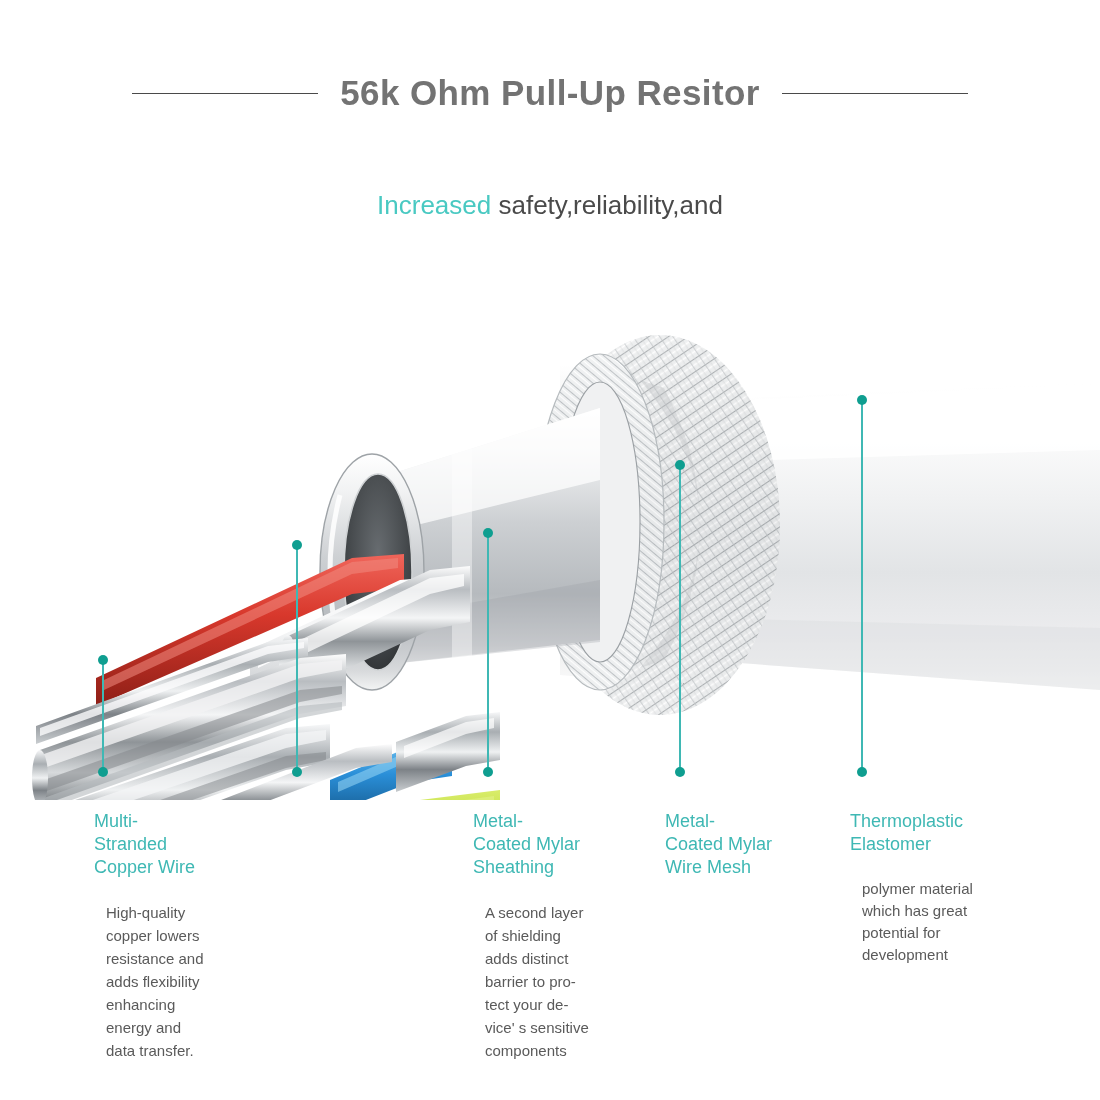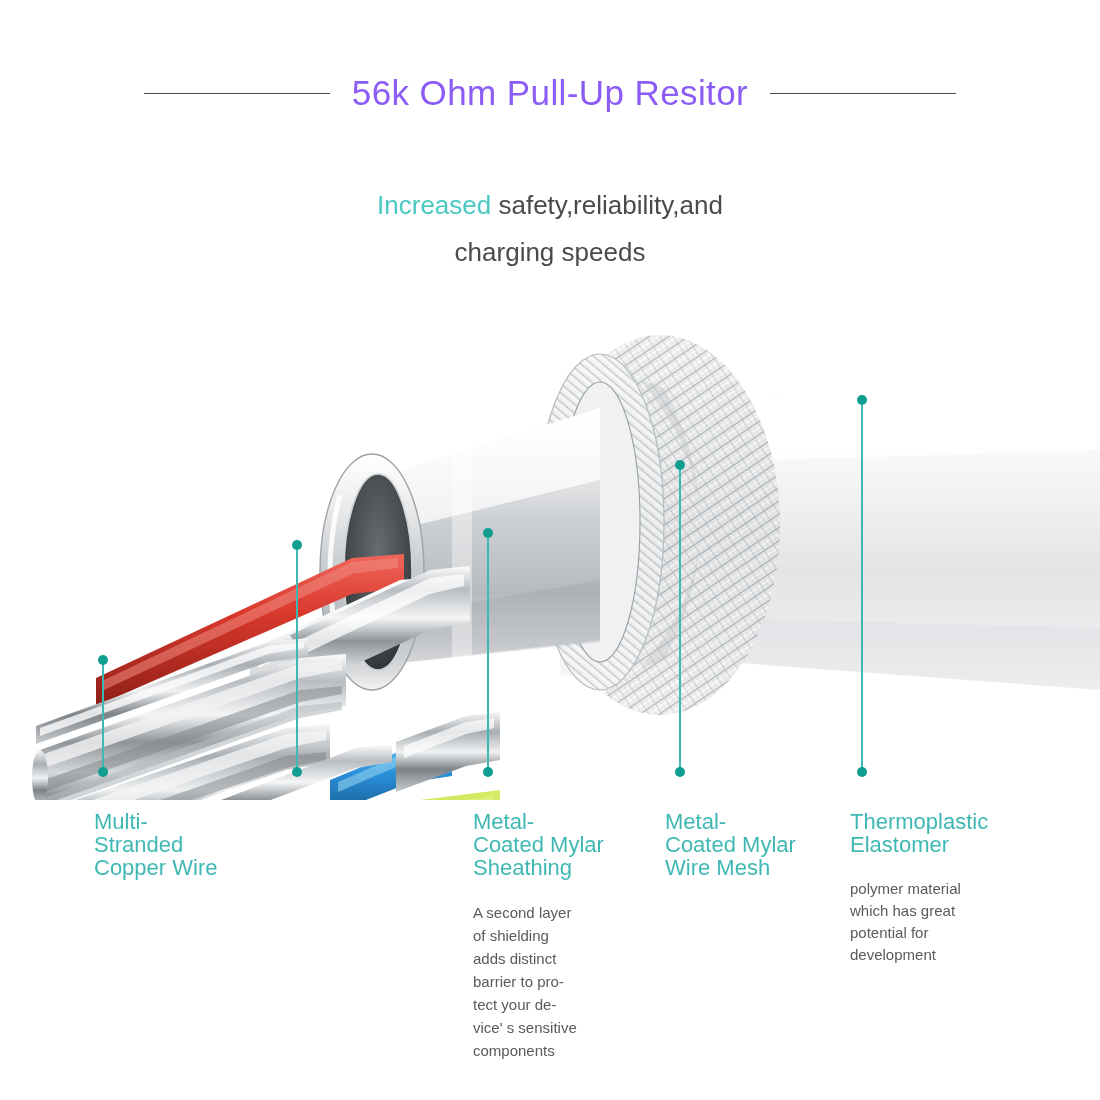--- a/index.html
+++ b/index.html
@@ -31,24 +31,24 @@
     gap: 22px;
   }
   .title-rule {
     height: 1px;
     background: #4a4a4a;
     width: 186px;
     flex: none;
   }
   #page-title {
     font-size: 35px;
-    color: #8b5cf6;
+    color: #737373;
     letter-spacing: 0.4px;
     white-space: nowrap;
-    font-weight: 400;
+    font-weight: 700;
     font-family: "Liberation Sans", sans-serif;
   }
 
   
   #subtitle {
     position: absolute;
     left: 0;
     top: 182px;
     width: 1100px;
     text-align: center;
@@ -94,50 +94,49 @@
     width: 1100px;
     height: 290px;
   }
   .callout {
     position: absolute;
     top: 0;
     width: 178px;
   }
   .callout .c-head {
     color: #3fb8b4;
-    font-size: 22px;
+    font-size: 18px;
     line-height: 23px;
     margin: 0 0 22px 0;
     font-weight: 400;
     white-space: pre-line;
   }
   .callout .c-body {
     color: #5a5a5a;
     font-size: 15px;
     line-height: 23px;
-    margin: 0;
+    margin: 12px;
     white-space: pre-line;
   }
   .callout.c5 .c-head { }
   .callout.c5 .c-body { line-height: 22px; }
 </style>
 </head>
 <body>
 
 <div id="page">
 
   <div id="title-row">
     <span class="title-rule"></span>
     <span id="page-title">56k Ohm Pull-Up Resitor</span>
     <span class="title-rule"></span>
   </div>
 
   <div id="subtitle">
     <span class="hl">Increased</span><span> safety,reliability,and</span><br>
-    <span>charging speeds</span>
   </div>
 
   <div id="illustration">
     <svg width="1100" height="650" viewBox="0 0 1100 650" xmlns="http://www.w3.org/2000/svg">
       <defs>
 
         <linearGradient id="jacket" x1="0" y1="0" x2="0" y2="1">
           <stop offset="0%" stop-color="#ffffff"></stop>
           <stop offset="14%" stop-color="#fdfdfd"></stop>
           <stop offset="38%" stop-color="#f0f1f2"></stop>
@@ -374,20 +373,27 @@
       <span class="dot bot"></span>
     </div>
   </div>
 
   <div id="callouts">
 
     <div class="callout c1" style="left:94px;">
       <p class="c-head">Multi-
 Stranded
 Copper Wire</p>
+      <p class="c-body">High-quality
+copper lowers
+resistance and
+adds flexibility
+enhancing
+energy and
+data transfer.</p>
     </div>
 
 
     <div class="callout c3" style="left:473px;">
       <p class="c-head">Metal-
 Coated Mylar
 Sheathing</p>
       <p class="c-body">A second layer
 of shielding
 adds distinct

